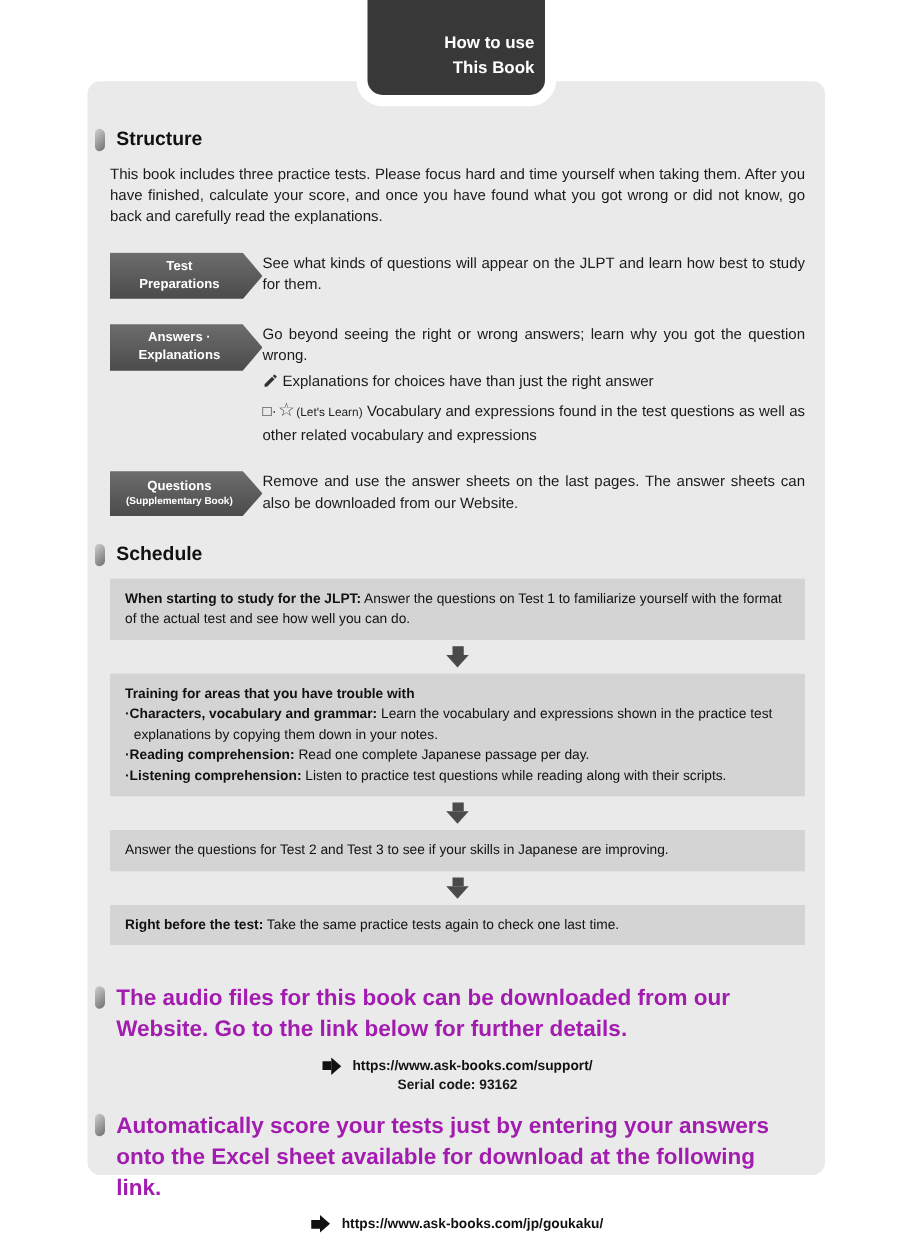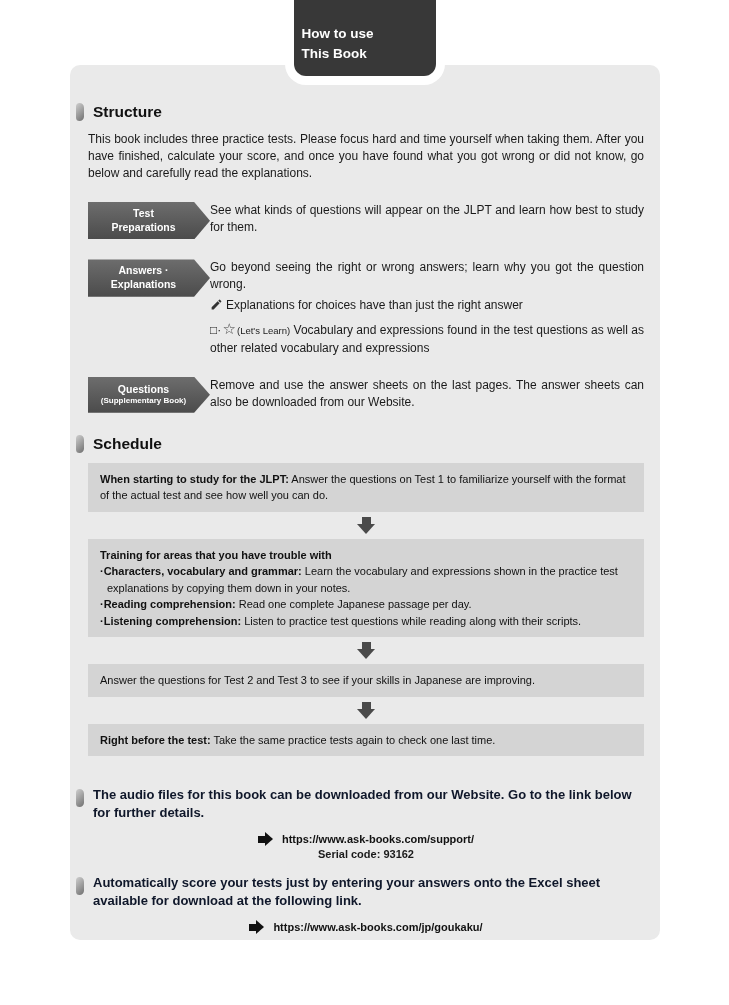--- a/index.html
+++ b/index.html
@@ -6,21 +6,21 @@
   body {
     width:729px; height:1005px; position:relative;
     background:#ffffff; color:#1a1a1a;
     font-family:"Liberation Sans", sans-serif;
     overflow:hidden;
   }
   
   .tab-wrap { position:absolute; top:0; left:0; width:100%; display:flex; justify-content:center; z-index:3; }
   .tab {
     width:142px; box-sizing:border-box; padding:24px 8px 13px;
-    background:#383838; color:#fff; text-align:left;
+    background:#383838; color:#fff; text-align:right;
     font-weight:bold; font-size:13.5px; line-height:1.45;
     border-radius:0 0 12px 12px;
     box-shadow:0 0 0 9px #ffffff;
   }
   
   .panel {
     position:absolute; left:70px; top:65px; width:590px; height:875px;
     background:#eaeaea; border-radius:10px; box-sizing:border-box;
     padding:38px 16px 18px 18px; z-index:1;
   }
@@ -53,21 +53,21 @@
 
   .sched-box { background:#d4d4d4; padding:8px 12px; font-size:11px; line-height:1.5; color:#111; }
   .sched-box .b { font-weight:bold; }
   .hang { padding-left:7px; text-indent:-7px; }
   .arrow-down { display:flex; flex-direction:column; align-items:center; margin:5px auto; width:20px; }
   .arrow-down .stem { width:9px; height:7px; background:#4a4a4a; }
   .arrow-down .head { width:0; height:0; border-left:9px solid transparent; border-right:9px solid transparent; border-top:10px solid #4a4a4a; }
 
   .note-row { display:flex; gap:9px; margin:0 0 0 -12px; align-items:flex-start; }
   .note-row .accent { margin-top:3px; }
-  .note-text { font-weight:bold; font-size:13px; line-height:1.38; color:#0f172a; }
+  .note-text { font-weight:bold; font-size:18px; line-height:1.38; color:#a21caf; }
   .mt30 { margin-top:30px; }
   .mt14 { margin-top:14px; }
 
   .link-row { display:flex; justify-content:center; align-items:center; gap:9px; margin:10px 0 2px; font-weight:bold; font-size:11px; color:#111; }
   .arrow-right { display:inline-flex; align-items:center; }
   .arrow-right .stem { width:7px; height:7px; background:#111; }
   .arrow-right .head { width:0; height:0; border-top:7px solid transparent; border-bottom:7px solid transparent; border-left:8px solid #111; }
   .serial { text-align:center; font-weight:bold; font-size:11px; margin:2px 0 0; }
 
   .page-num { position:absolute; right:72px; top:894px; font-size:17px; color:#222; }
@@ -81,21 +81,21 @@
     <div>This Book</div>
   </div>
 </div>
 
 <div class="panel">
 
   <div class="sec-head">
     <span class="accent"></span>
     <h2>Structure</h2>
   </div>
-  <p class="intro">This book includes three practice tests. Please focus hard and time yourself when taking them. After you have finished, calculate your score, and once you have found what you got wrong or did not know, go below and carefully read the explanations.</p>
+  <p class="intro">This book includes three practice tests. Please focus hard and time yourself when taking them. After you have finished, calculate your score, and once you have found what you got wrong or did not know, go back and carefully read the explanations.</p>
 
   <div class="item">
     <div class="badge">
       <div class="badge-shape">
         <div>Test</div>
         <div>Preparations</div>
       </div>
     </div>
     <div class="item-body">
       <div class="item-text">See what kinds of questions will appear on the JLPT and learn how best to study for them.</div>

